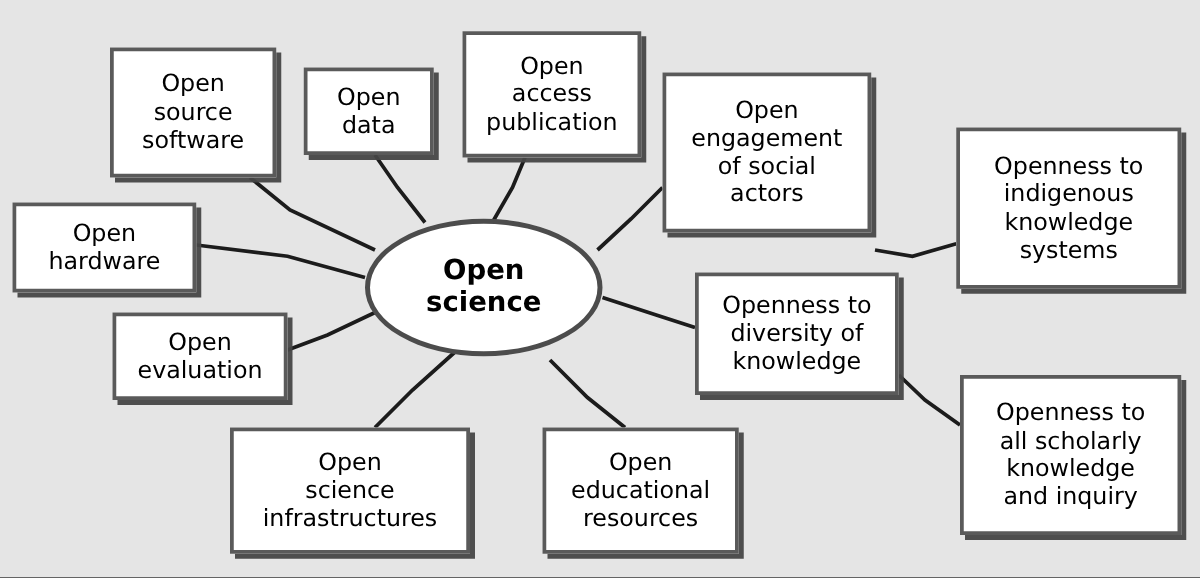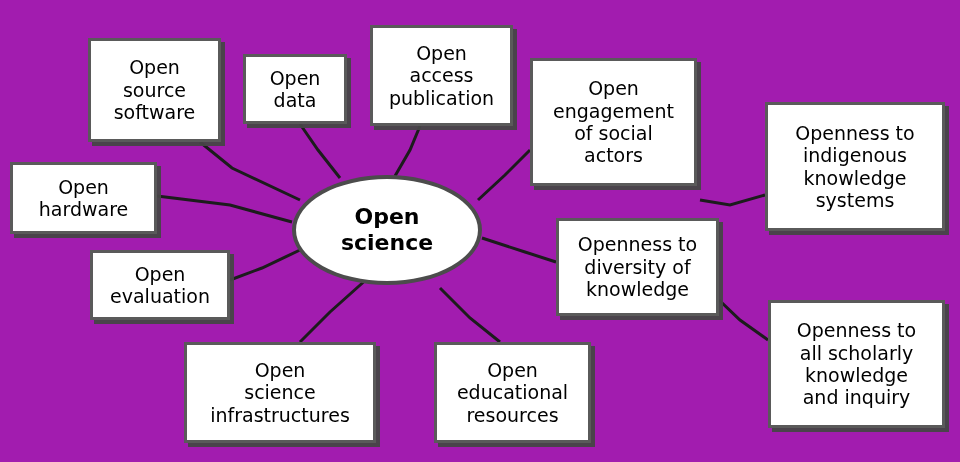--- a/index.html
+++ b/index.html
@@ -4,21 +4,21 @@
 <style>
   html, body {
     margin: 0;
     padding: 0;
     background: #000000;
   }
   #canvas {
     position: relative;
     width: 960px;
     height: 462px;
-    background: #a21caf;
+    background: #e5e5e5;
     overflow: hidden;
     font-family: "DejaVu Sans", sans-serif;
   }
   .connector-layer {
     position: absolute;
     left: 0; top: 0;
     width: 960px;
     height: 462px;
     pointer-events: none;
   }

